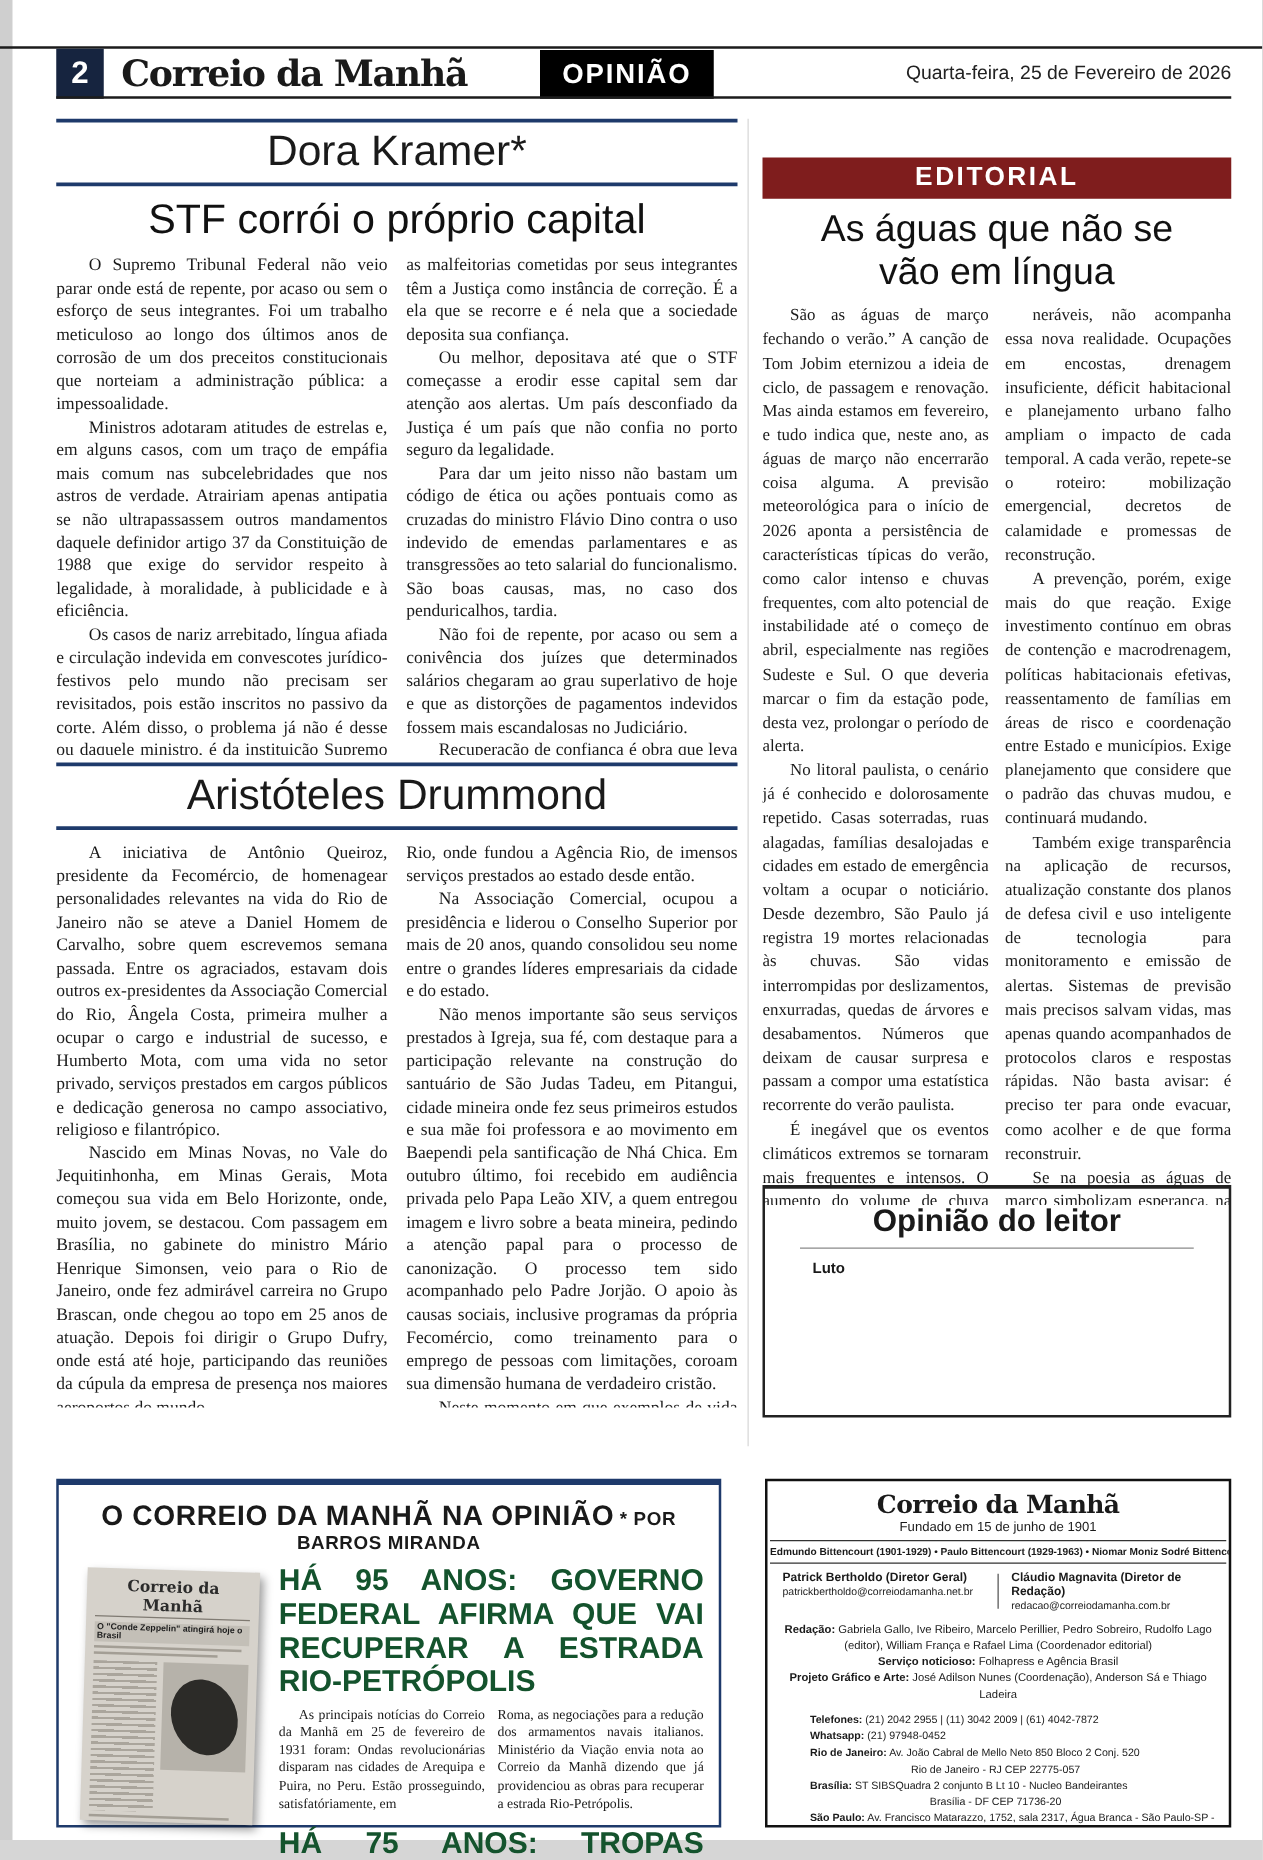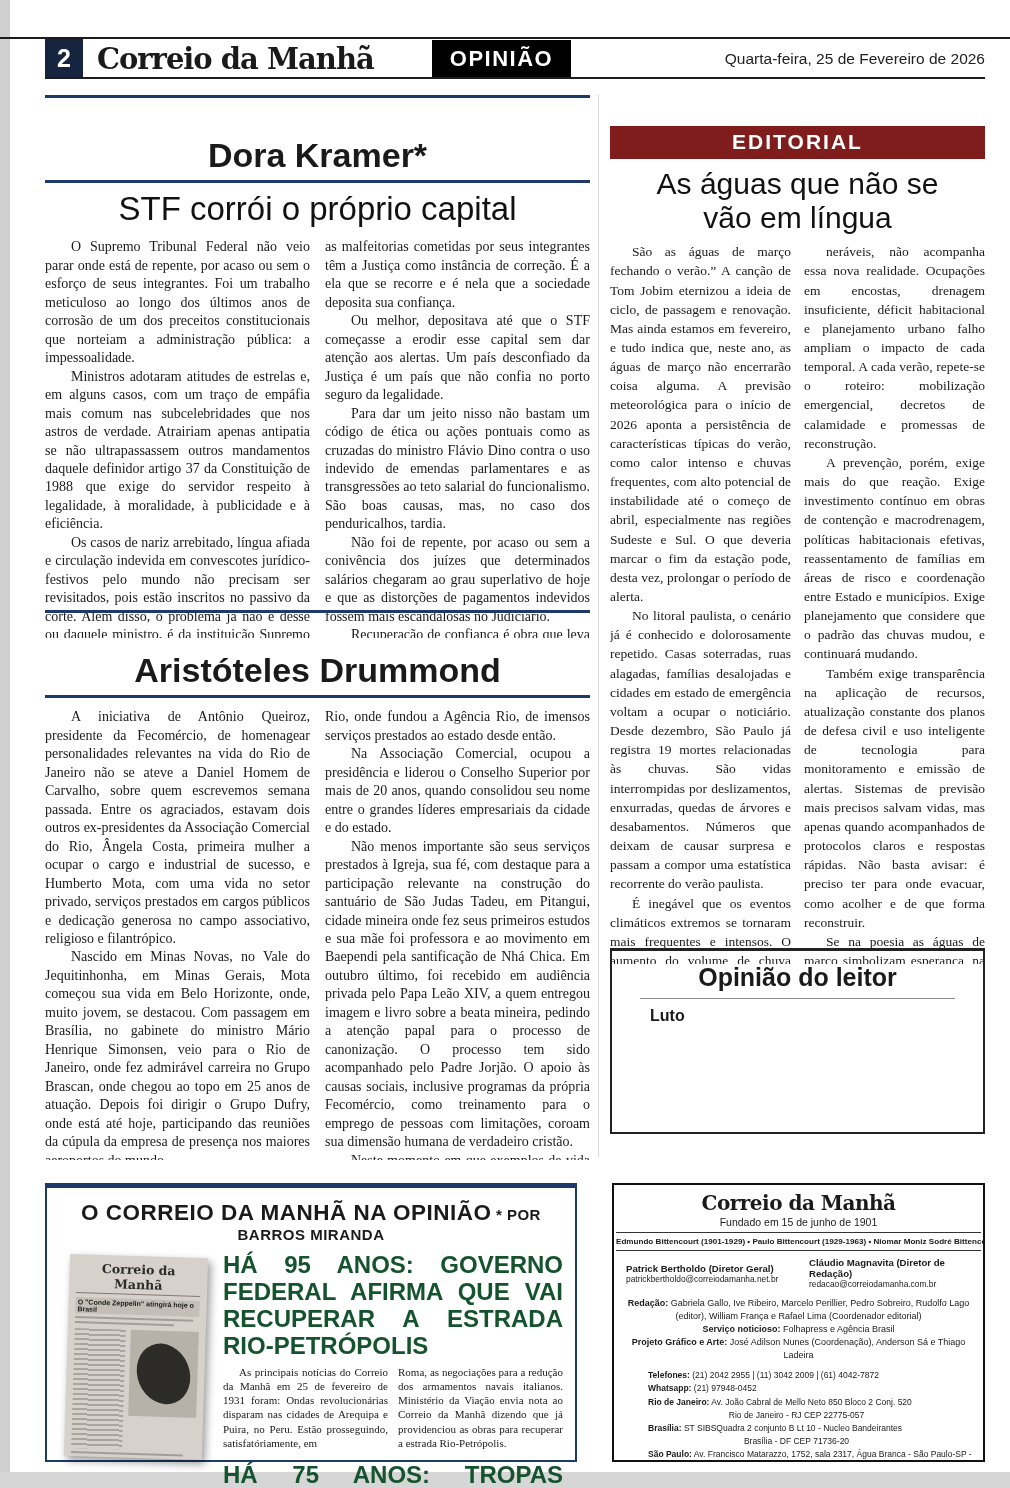--- a/index.html
+++ b/index.html
@@ -15,21 +15,21 @@
   .pagenum{background:#16243f;color:#fff;font-weight:bold;font-size:25px;padding:5px 12px 6px;}
   .brand{font-family:"DejaVu Serif",serif;font-weight:bold;font-size:29px;letter-spacing:-1px;margin-left:14px;}
   .opiniao{background:#000;color:#fff;font-weight:bold;font-size:22px;letter-spacing:1.5px;
            padding:6px 18px 7px;margin-left:58px;}
   .hdr-date{margin-left:auto;font-size:15.5px;color:#222;}
 
   .vsep{position:absolute;left:598px;top:95px;width:1px;height:1062px;background:#d8d8d8;}
 
   
   .navyrule{height:3px;background:#1e3a6b;}
-  .author{font-weight:bold;font-size:34px;line-height:1.1;text-align:center;padding:5px 0 6px;margin-top:34px;}
+  .author{font-weight:normal;font-size:34px;line-height:1.1;text-align:center;padding:5px 0 6px;}
   .bigline{font-size:33px;line-height:1.12;text-align:center;font-weight:normal;color:#111;}
   .cols{display:flex;gap:15px;}
   .col{flex:1;text-align:justify;font-family:"Liberation Serif",serif;font-size:14px;line-height:1.32;
        overflow:hidden;}
   .col p{margin:0;text-indent:26px;}
   .col p.cont{text-indent:0;}
 
   
   .kramer{position:absolute;left:45px;top:95px;width:545px;}
   .kramer .cols{margin-top:10px;height:400px;}
@@ -45,21 +45,21 @@
   .edtitle{width:300px;margin:8px auto 4px;font-size:30px;line-height:1.12;text-align:center;color:#111;}
   .editorial .cols{margin-top:8px;height:722px;gap:13px;}
   .editorial .col{font-size:13.5px;line-height:1.42;}
   .editorial .col p{text-indent:22px;}
 
   
   .reader{position:absolute;left:610px;top:948px;width:375px;height:186px;box-sizing:border-box;
           border:2px solid #222;border-top-width:3px;padding:12px 22px 8px;}
   .reader-title{font-weight:bold;font-size:25px;text-align:center;}
   .reader-hr{border:none;border-top:1px solid #8a8a8a;margin:6px 6px 8px;}
-  .reader-sub{font-weight:bold;font-size:16px;margin:4px 0 10px 16px;}
+  .reader-sub{font-weight:bold;font-size:12px;margin:4px 0 10px 16px;}
   .reader-body{font-size:14.3px;line-height:1.34;text-align:justify;color:#222;}
   .reader-sig{font-style:italic;font-size:14px;line-height:1.3;text-align:right;margin-top:4px;color:#222;}
 
   
   .historia{position:absolute;left:45px;top:1183px;width:532px;height:279px;box-sizing:border-box;
             border:2px solid #1e3a6b;border-top-width:5px;padding:8px 12px;}
   .hist-head{text-align:center;margin:4px 0 8px;}
   .hist-title{font-weight:bold;font-size:22.5px;letter-spacing:0.5px;}
   .hist-by{font-weight:bold;font-size:15px;letter-spacing:0.5px;}
   .hist-body{display:flex;gap:12px;}
@@ -81,21 +81,21 @@
   .hist-col p{margin:0;text-indent:16px;}
   .hist-col p.cont{text-indent:0;}
 
   
   .mast{position:absolute;left:612px;top:1183px;width:373px;height:279px;box-sizing:border-box;
         border:2px solid #111;padding:6px 2px;text-align:center;overflow:hidden;}
   .mast-brand{font-family:"DejaVu Serif",serif;font-weight:bold;font-size:20px;letter-spacing:-0.5px;}
   .mast-founded{font-size:10.5px;margin-top:1px;}
   .mast-hr{border:none;border-top:1px solid #333;margin:4px 0;}
   .mast-founders{font-weight:bold;font-size:8.1px;white-space:nowrap;}
-  .mast-dirs{display:flex;text-align:left;padding:2px 6px;align-items:center;}
+  .mast-dirs{display:flex;text-align:left;padding:2px 6px;}
   .mast-dir{flex:1;padding-left:4px;}
   .mast-dir-divider{width:1px;background:#555;margin:2px 6px;}
   .mast-dir-name{font-weight:bold;font-size:9.6px;}
   .mast-dir-mail{font-size:8.4px;}
   .mast-staff{font-size:9px;line-height:1.45;margin-top:6px;padding:0 10px;}
   .mast-staff .b{font-weight:bold;}
   .mast-contact{text-align:left;padding-left:32px;padding-right:4px;font-size:8.5px;line-height:1.55;margin-top:7px;}
   .mast-contact .b{font-weight:bold;}
   .mast-contact .c{text-align:center;padding-right:32px;}
 </style>

